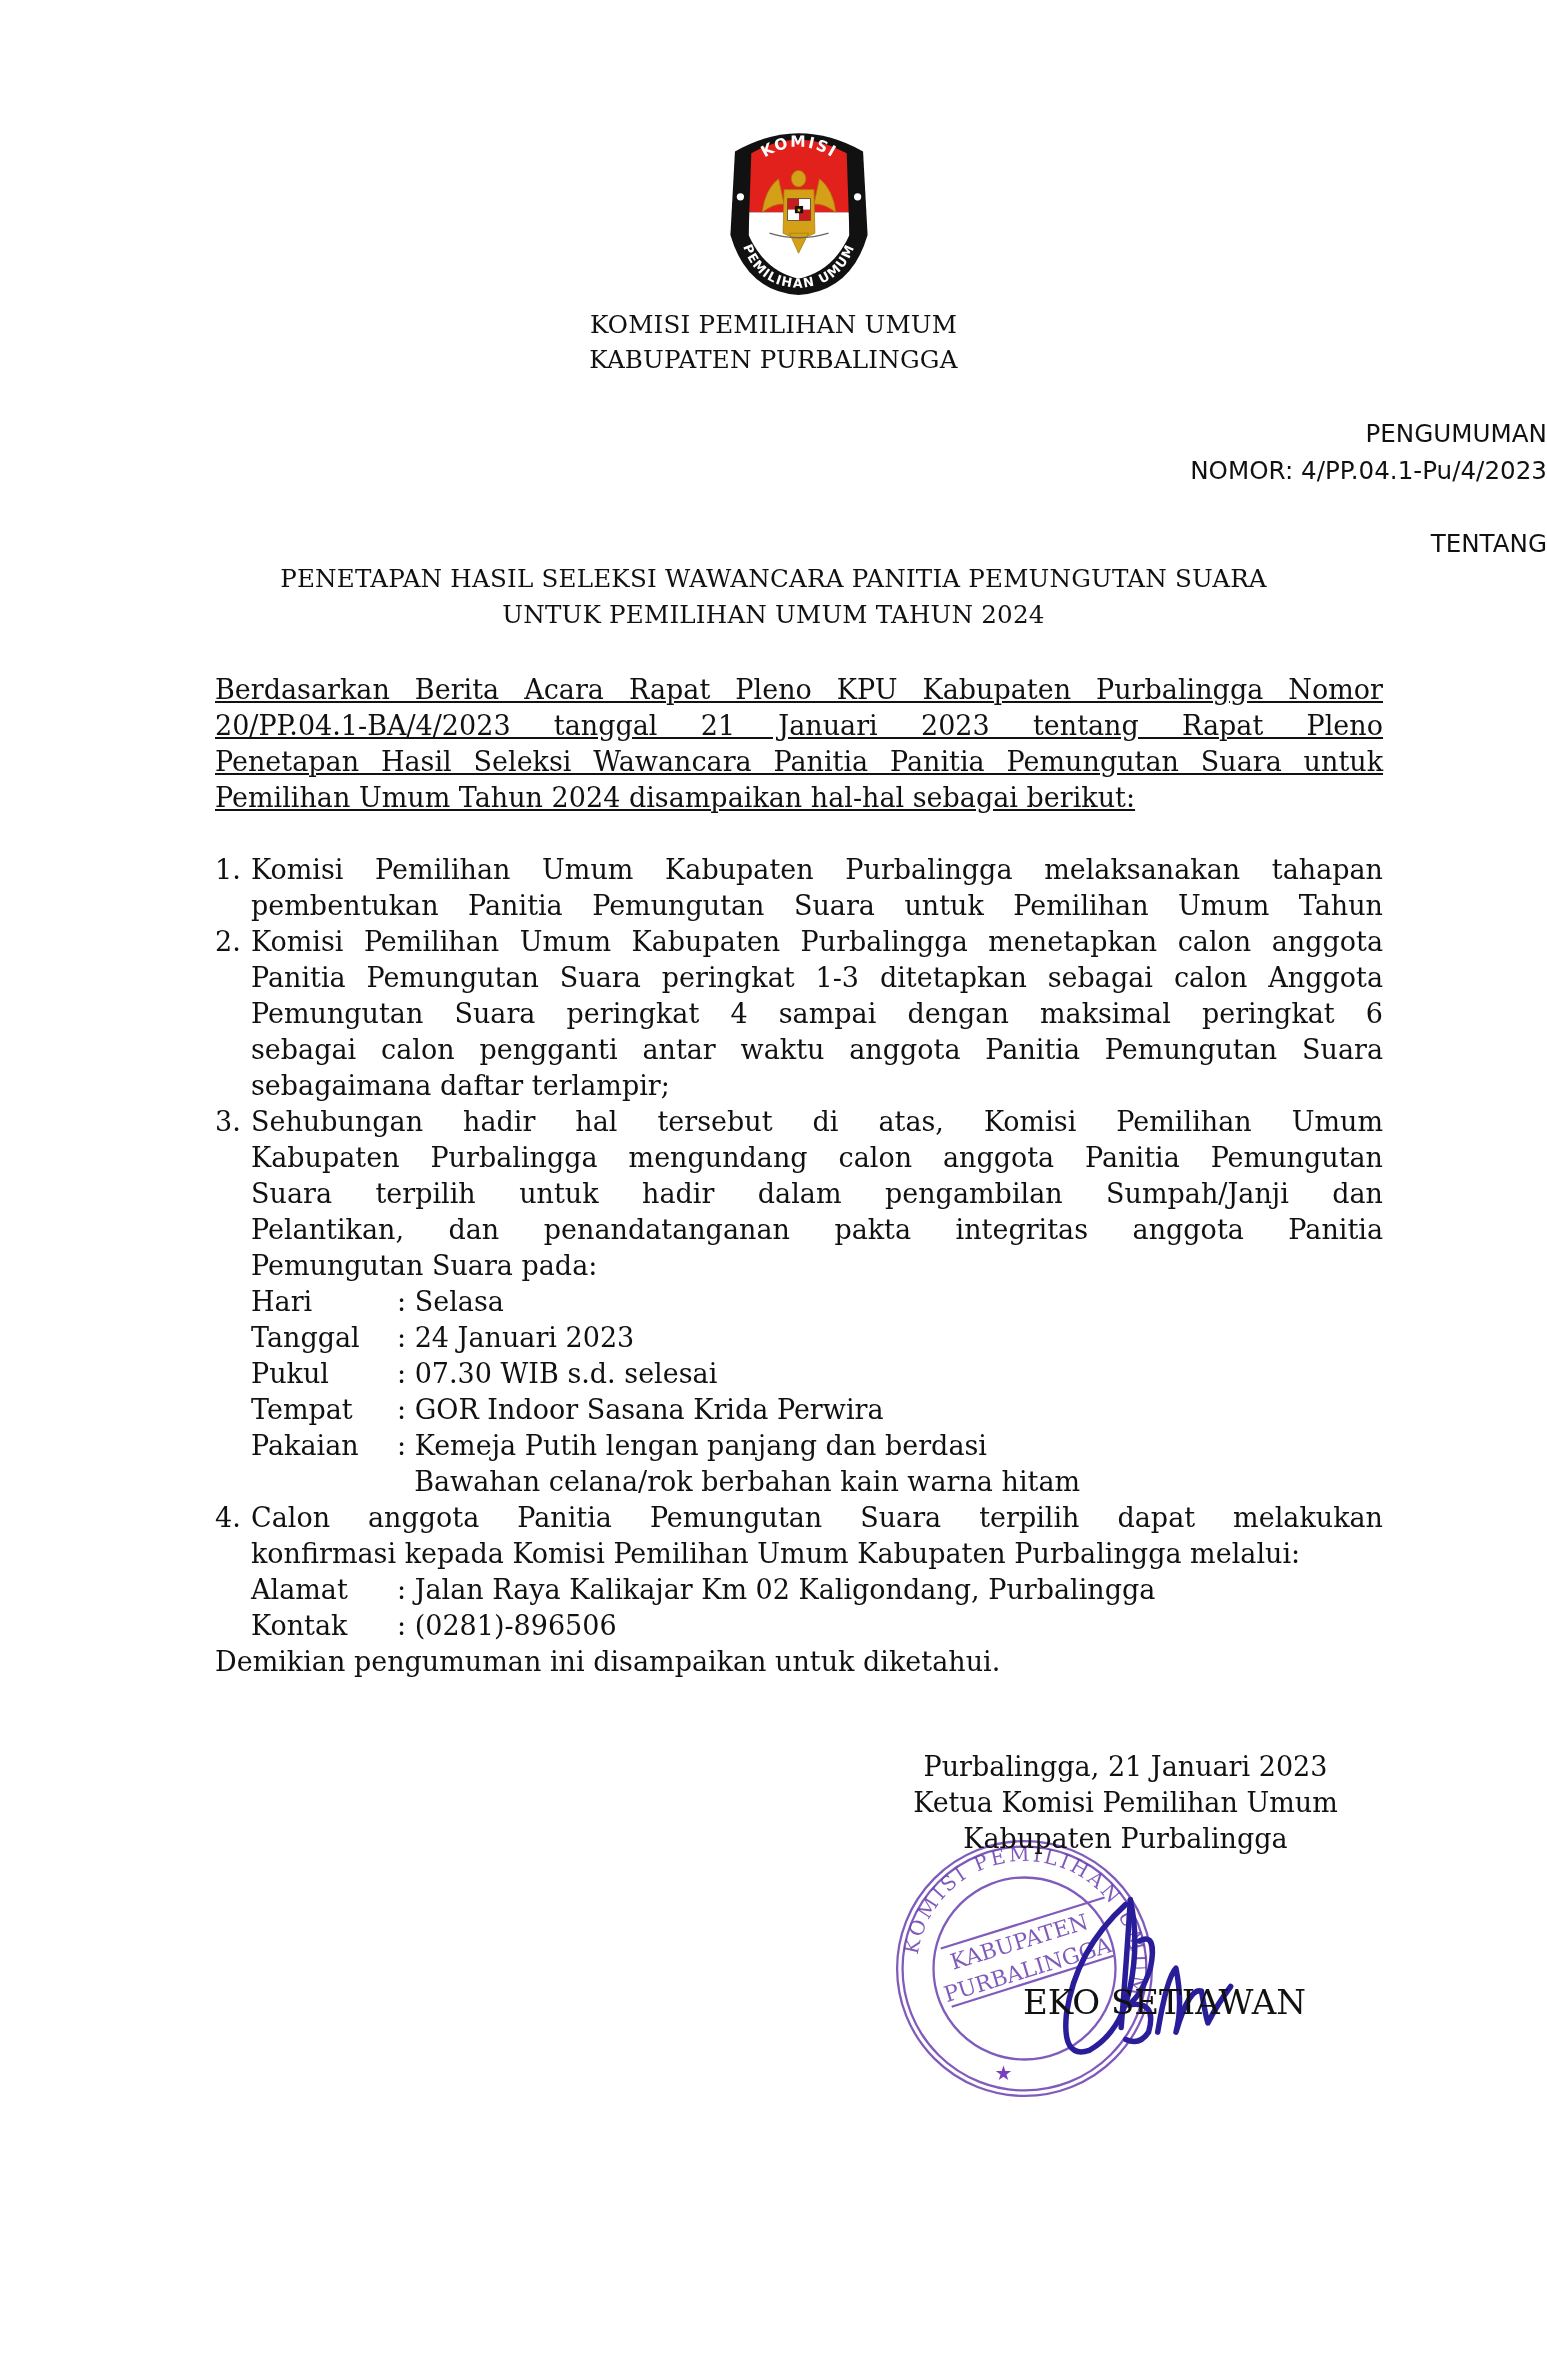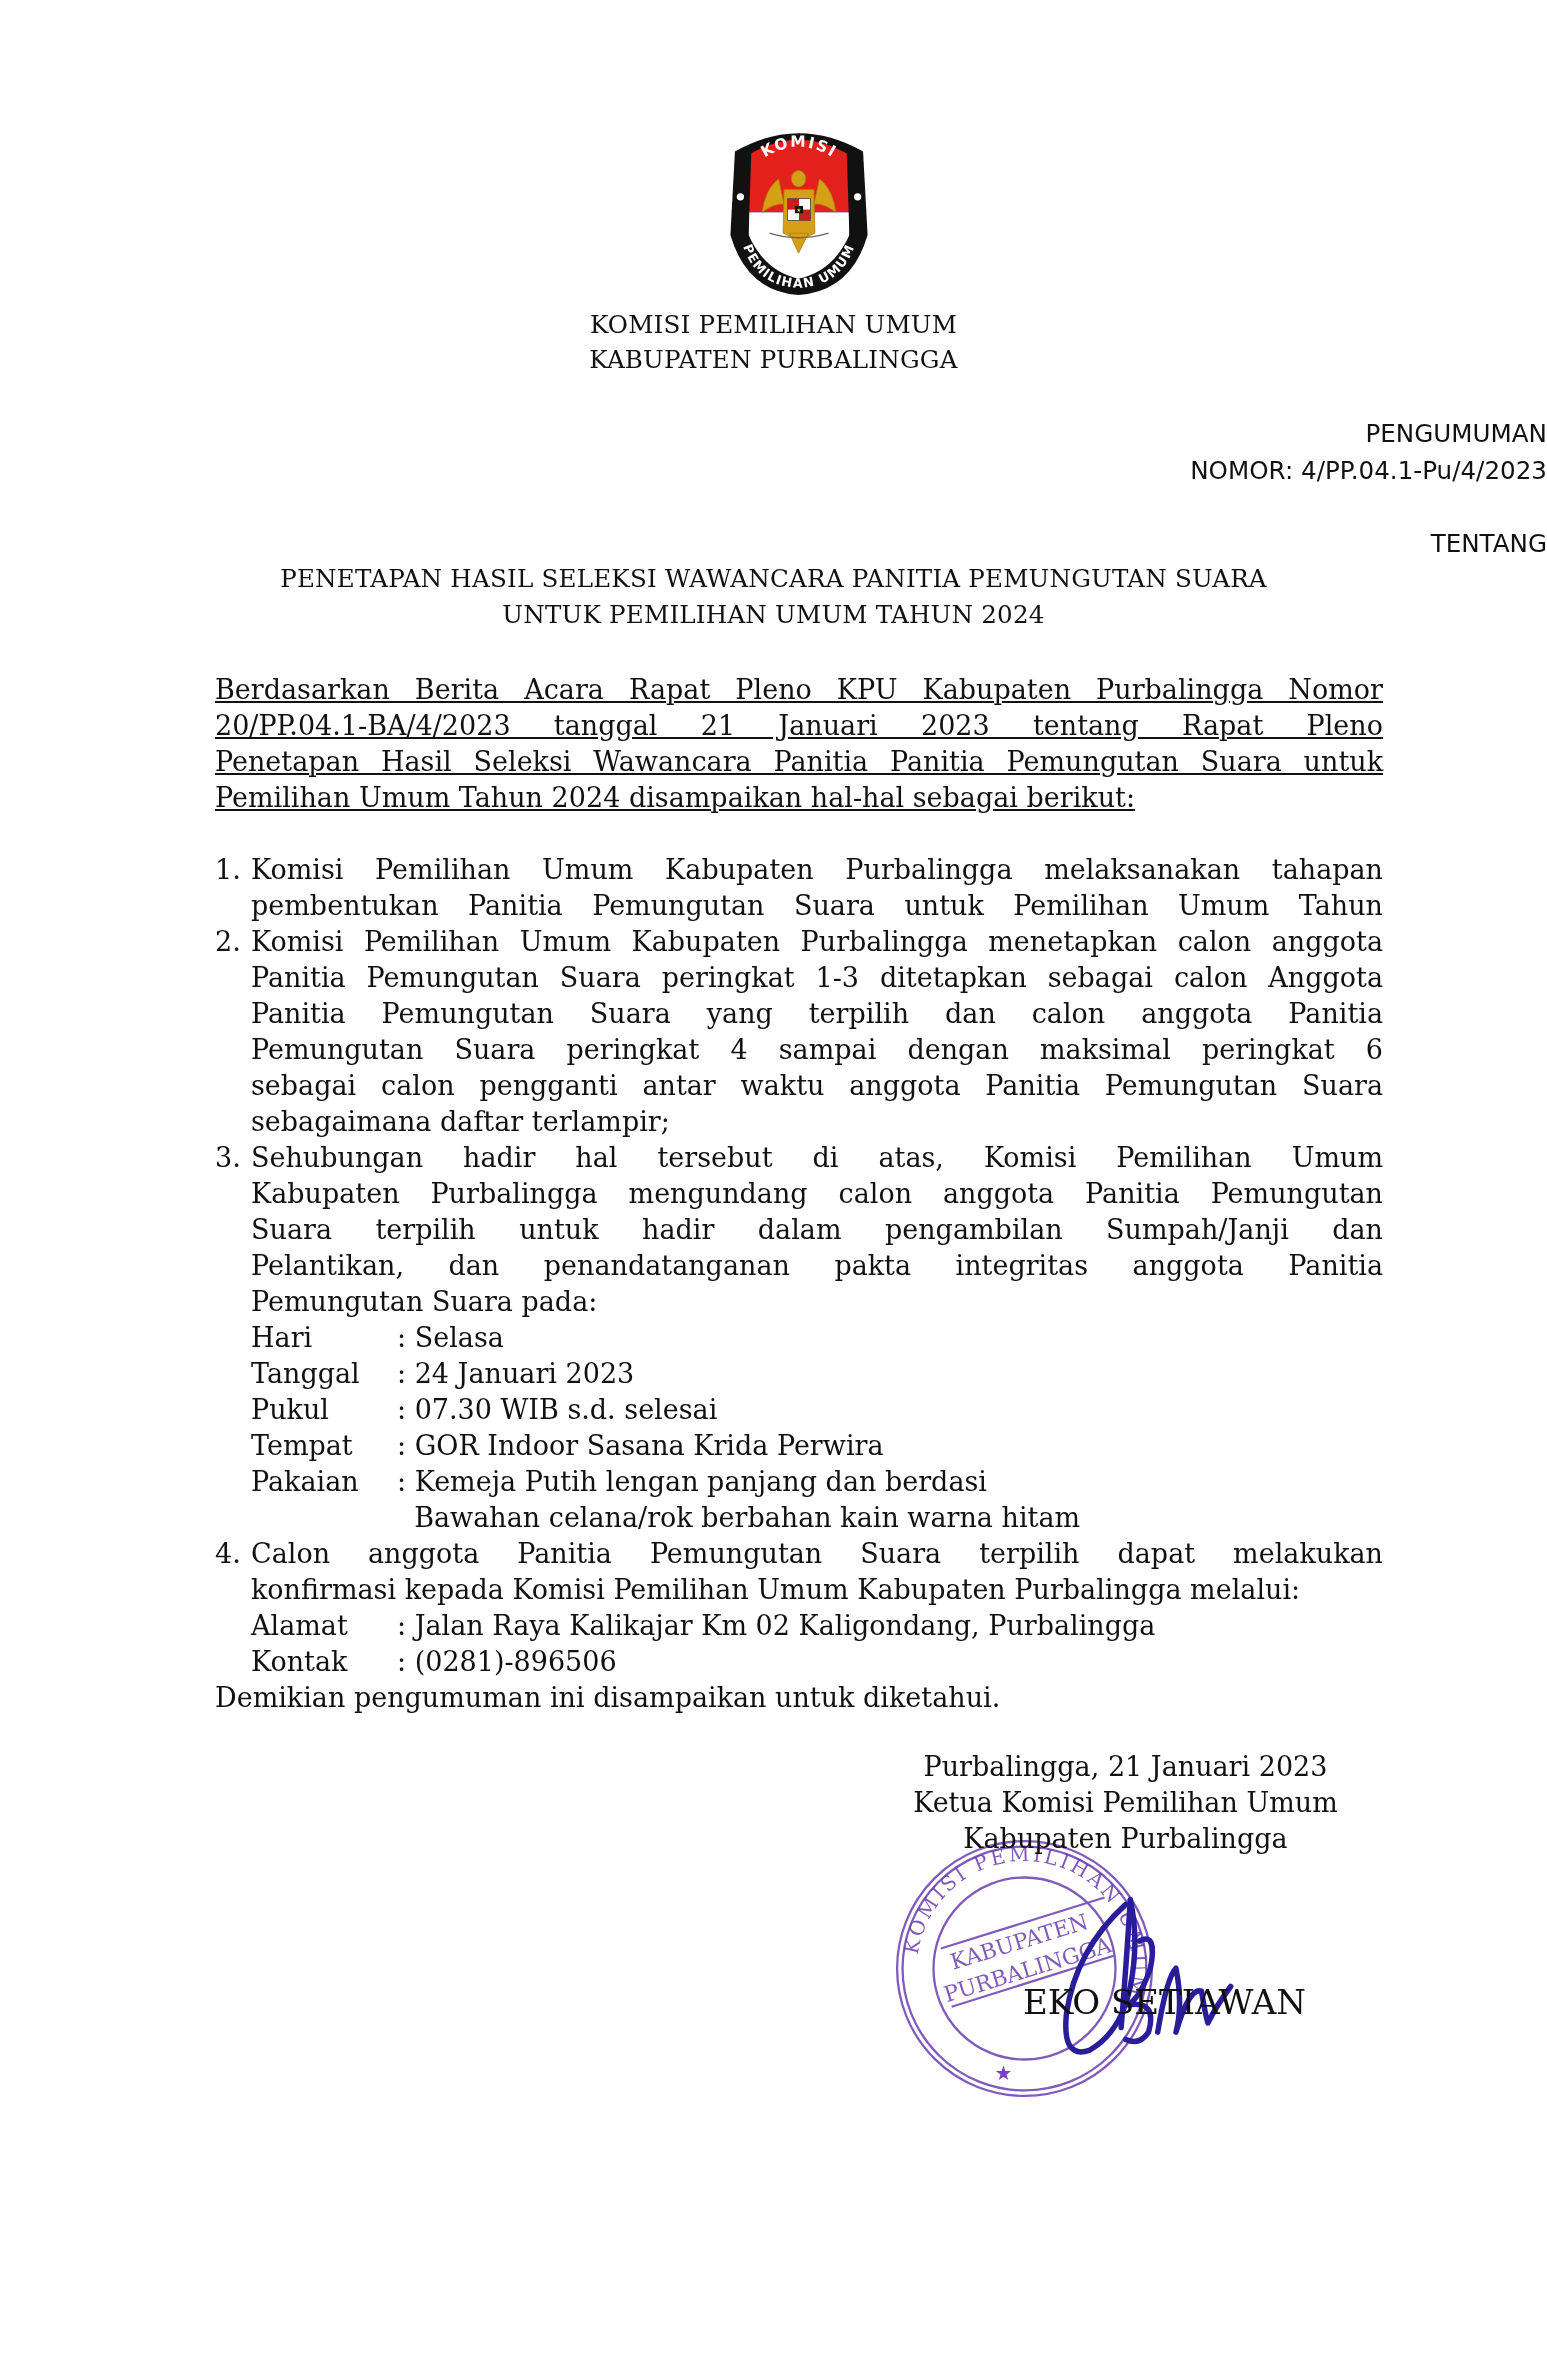--- a/index.html
+++ b/index.html
@@ -85,21 +85,20 @@
   <ol class="items" style="margin-top:36px;">
     <li>
       <span class="num">1.</span>
       <span class="jline">Komisi Pemilihan Umum Kabupaten Purbalingga melaksanakan tahapan</span>
       <span class="jline">pembentukan Panitia Pemungutan Suara untuk Pemilihan Umum Tahun</span>
     </li>
     <li>
       <span class="num">2.</span>
       <span class="jline">Komisi Pemilihan Umum Kabupaten Purbalingga menetapkan calon anggota</span>
       <span class="jline">Panitia Pemungutan Suara peringkat 1-3 ditetapkan sebagai calon Anggota</span>
-      <span class="jline">Panitia Pemungutan Suara yang terpilih dan calon anggota Panitia</span>
       <span class="jline">Pemungutan Suara peringkat 4 sampai dengan maksimal peringkat 6</span>
       <span class="jline">sebagai calon pengganti antar waktu anggota Panitia Pemungutan Suara</span>
       <span class="lline">sebagaimana daftar terlampir;</span>
     </li>
     <li>
       <span class="num">3.</span>
       <span class="jline">Sehubungan hadir hal tersebut di atas, Komisi Pemilihan Umum</span>
       <span class="jline">Kabupaten Purbalingga mengundang calon anggota Panitia Pemungutan</span>
       <span class="jline">Suara terpilih untuk hadir dalam pengambilan Sumpah/Janji dan</span>
       <span class="jline">Pelantikan, dan penandatanganan pakta integritas anggota Panitia</span>

